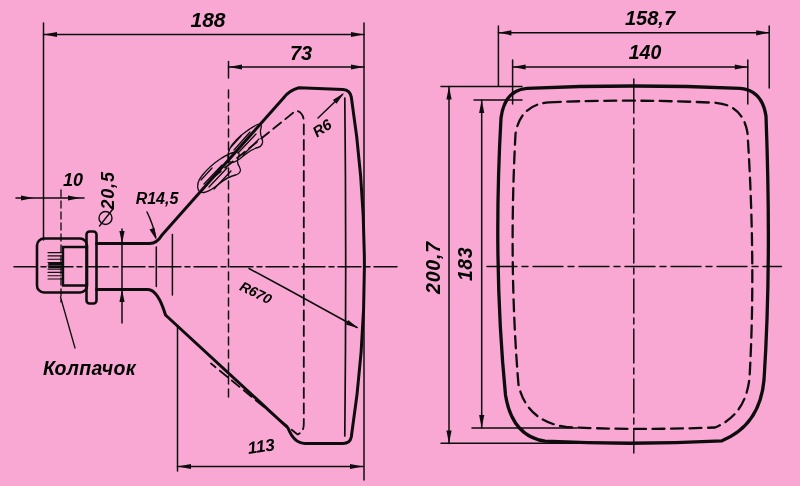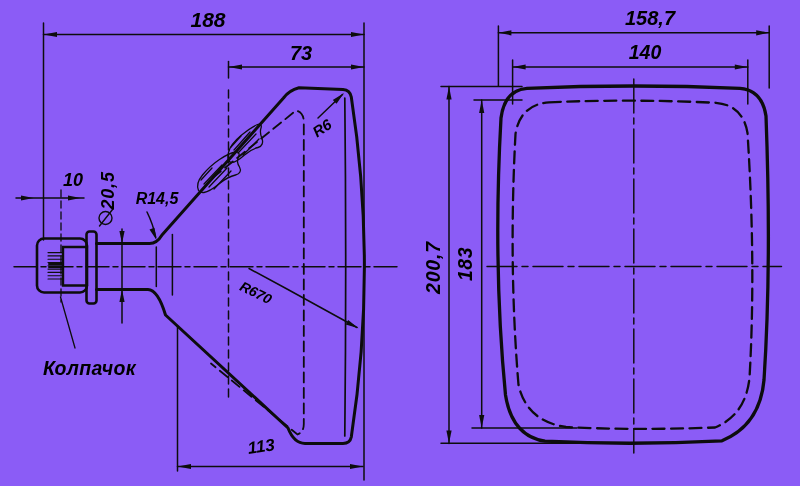--- a/index.html
+++ b/index.html
@@ -1,16 +1,16 @@
 <!DOCTYPE html>
 <html><head>
 <meta charset="utf-8">
 <style>
   html,body{margin:0;padding:0;background:#ffffff;}
-  .wrap{width:800px;height:486px;position:relative;background:#8b5cf6;overflow:hidden;}
+  .wrap{width:800px;height:486px;position:relative;background:#f9a8d4;overflow:hidden;}
   svg{position:absolute;left:0;top:0;}
   text{font-family:"Liberation Sans", sans-serif;font-style:italic;font-weight:bold;fill:#000;}
 </style>
 </head>
 <body>
 <div class="wrap">
 <svg width="800" height="486" viewBox="0 0 800 486">
   <g stroke="#0d0d0d" fill="none" stroke-linecap="round">
 
     <path d="M14,266.8 H397" stroke-width="1.45" stroke-dasharray="23 4 5 4"></path>

